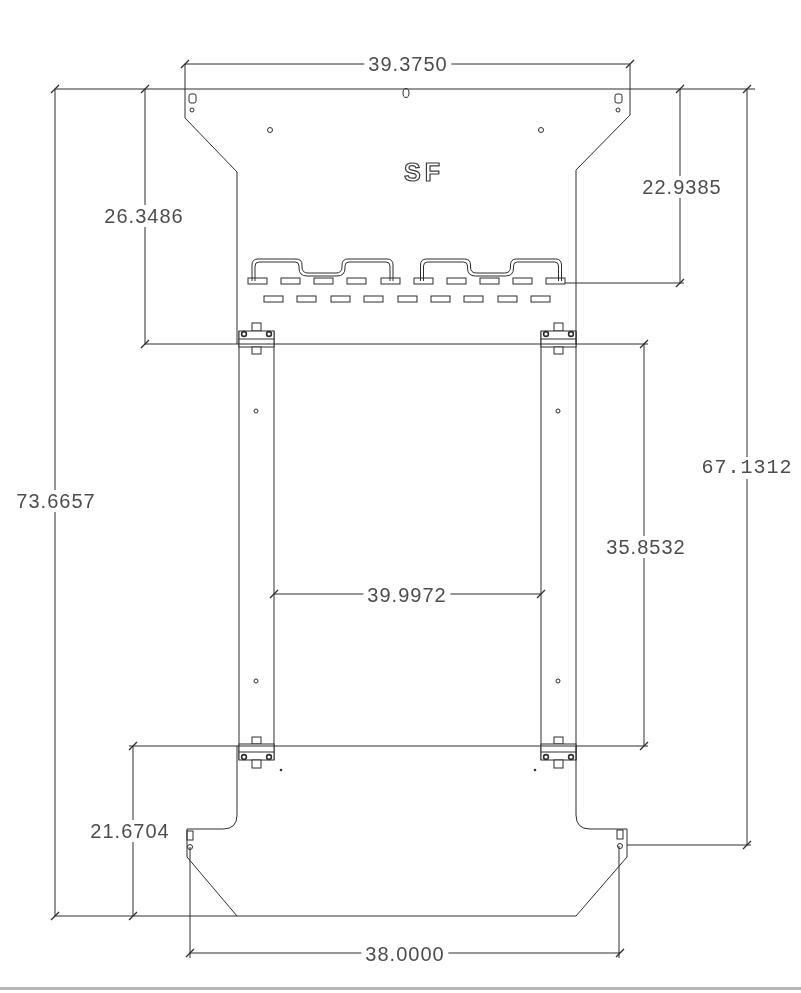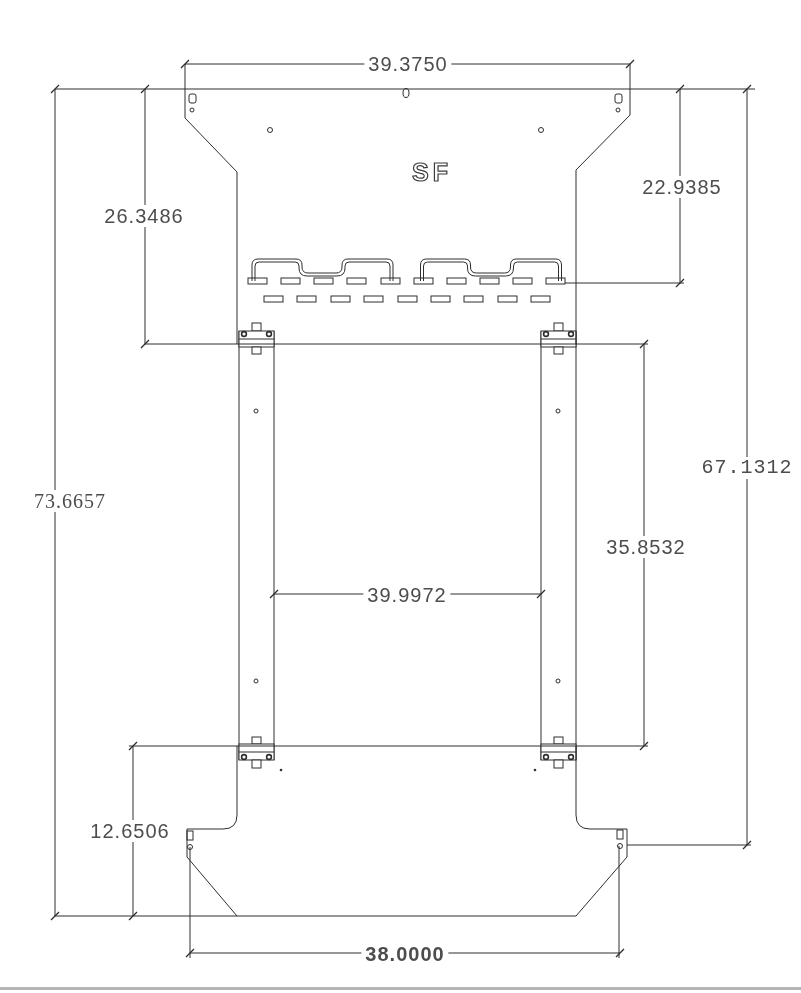--- a/index.html
+++ b/index.html
@@ -10,21 +10,21 @@
   svg{position:absolute;left:0;top:0;}
   .dim{
     position:absolute;transform:translate(-50%,-50%);
     background:#ffffff;color:#4d4d4d;font-size:20px;letter-spacing:1px;
     padding:0 4px;white-space:nowrap;line-height:22px;
   }
   .logo{
     position:absolute;transform:translate(-50%,-50%);
     font-size:25px;font-weight:bold;letter-spacing:4px;
     color:transparent;-webkit-text-stroke:1.2px #3c3c3c;
-    background:#ffffff;padding:0 2px;line-height:26px;margin-left:8px;
+    background:#ffffff;padding:0 2px;line-height:26px;
   }
   .bottom-bar{
     position:absolute;left:0;top:987px;width:801px;height:3px;background:#b5b5b5;
   }
 </style>
 </head>
 <body>
 
 <div class="canvas">
 
@@ -155,24 +155,24 @@
       <path d="M640,348 L648,340 M640,750 L648,742"></path>
       <path d="M270,598 L278,590 M537,598 L545,590"></path>
       <path d="M129,750 L137,742 M129,920 L137,912"></path>
       <path d="M186,957 L194,949 M616,957 L624,949"></path>
     </g>
   </svg>
 
   <div class="dim" style="left:408px;top:64px;">39.3750</div>
   <div class="dim" style="left:144px;top:216px;">26.3486</div>
   <div class="dim" style="left:682px;top:187px;">22.9385</div>
-  <div class="dim" style="left:70px;top:501px;font-family:Liberation Serif, serif;">73.6657</div>
+  <div class="dim" style="left:56px;top:501px;">73.6657</div>
   <div class="dim" style="left:747px;top:468px;font-family:Liberation Mono, monospace;">67.1312</div>
   <div class="dim" style="left:646px;top:547px;text-align:center;">35.8532</div>
   <div class="dim" style="left:407px;top:595px;">39.9972</div>
-  <div class="dim" style="left:130px;top:831px;">12.6506</div>
-  <div class="dim" style="left:405px;top:954px;font-weight:bold;">38.0000</div>
+  <div class="dim" style="left:130px;top:831px;">21.6704</div>
+  <div class="dim" style="left:405px;top:954px;">38.0000</div>
 
   <div class="logo" style="left:424px;top:172px;">SF</div>
 
   <div class="bottom-bar"></div>
 
 </div>
 
 </body></html>

